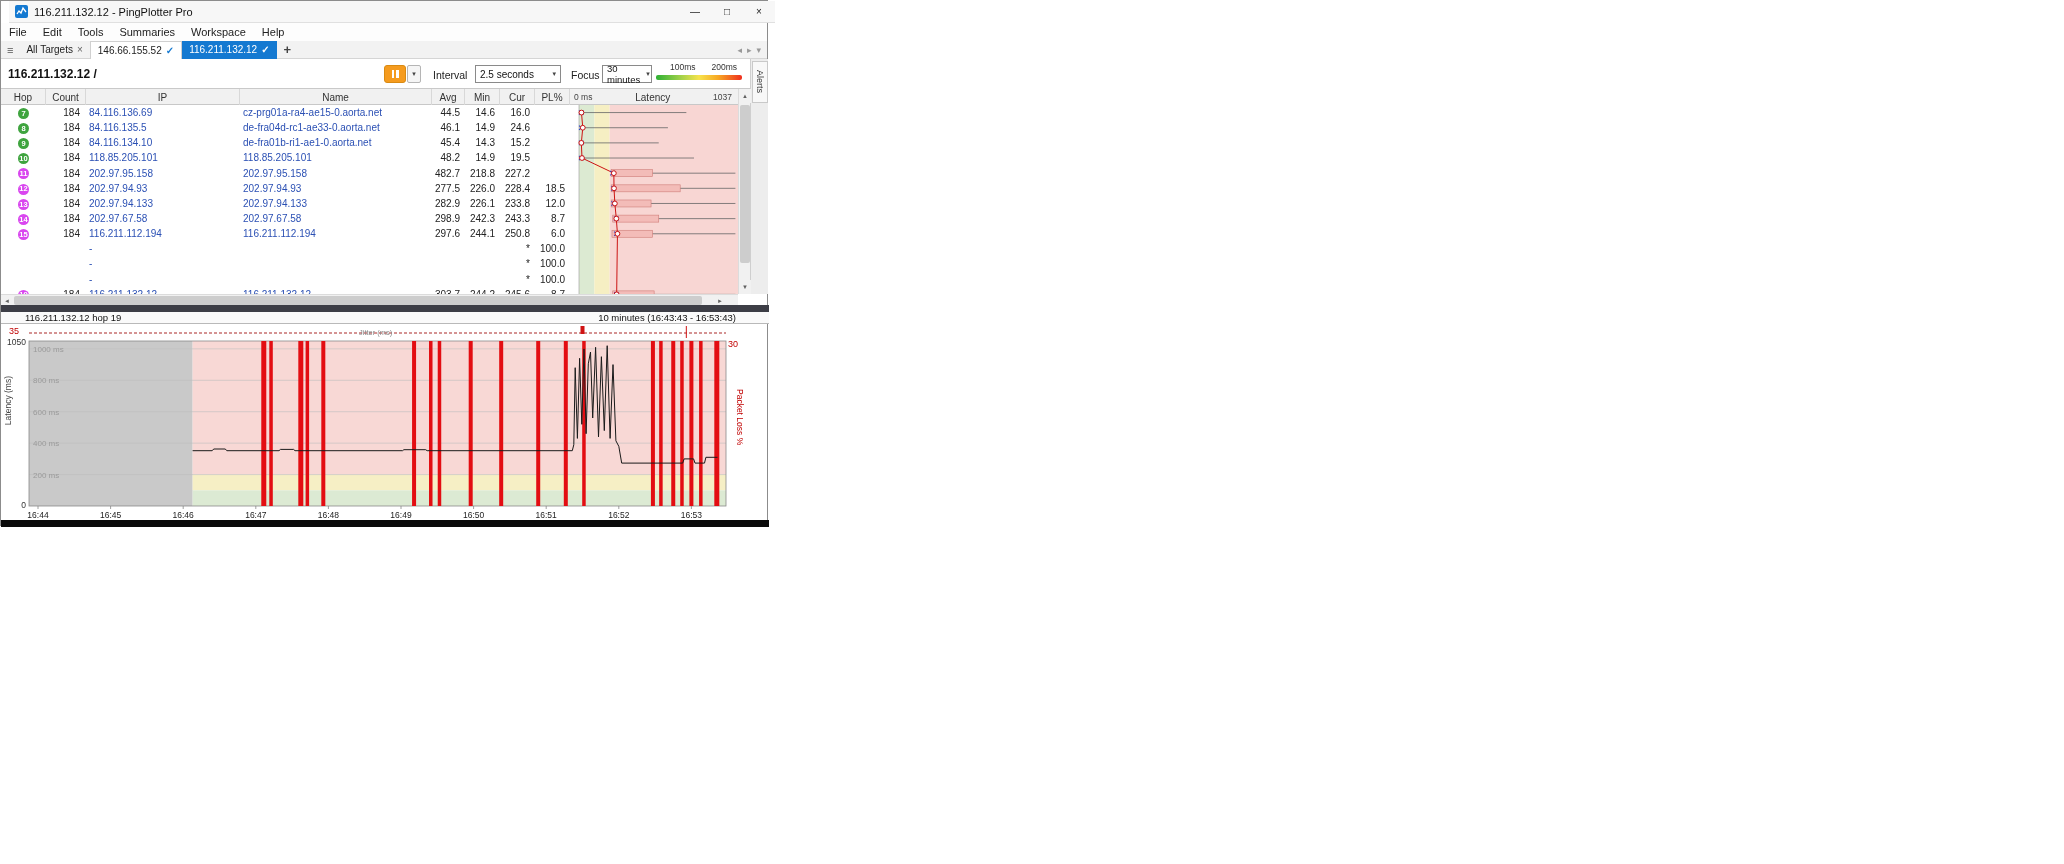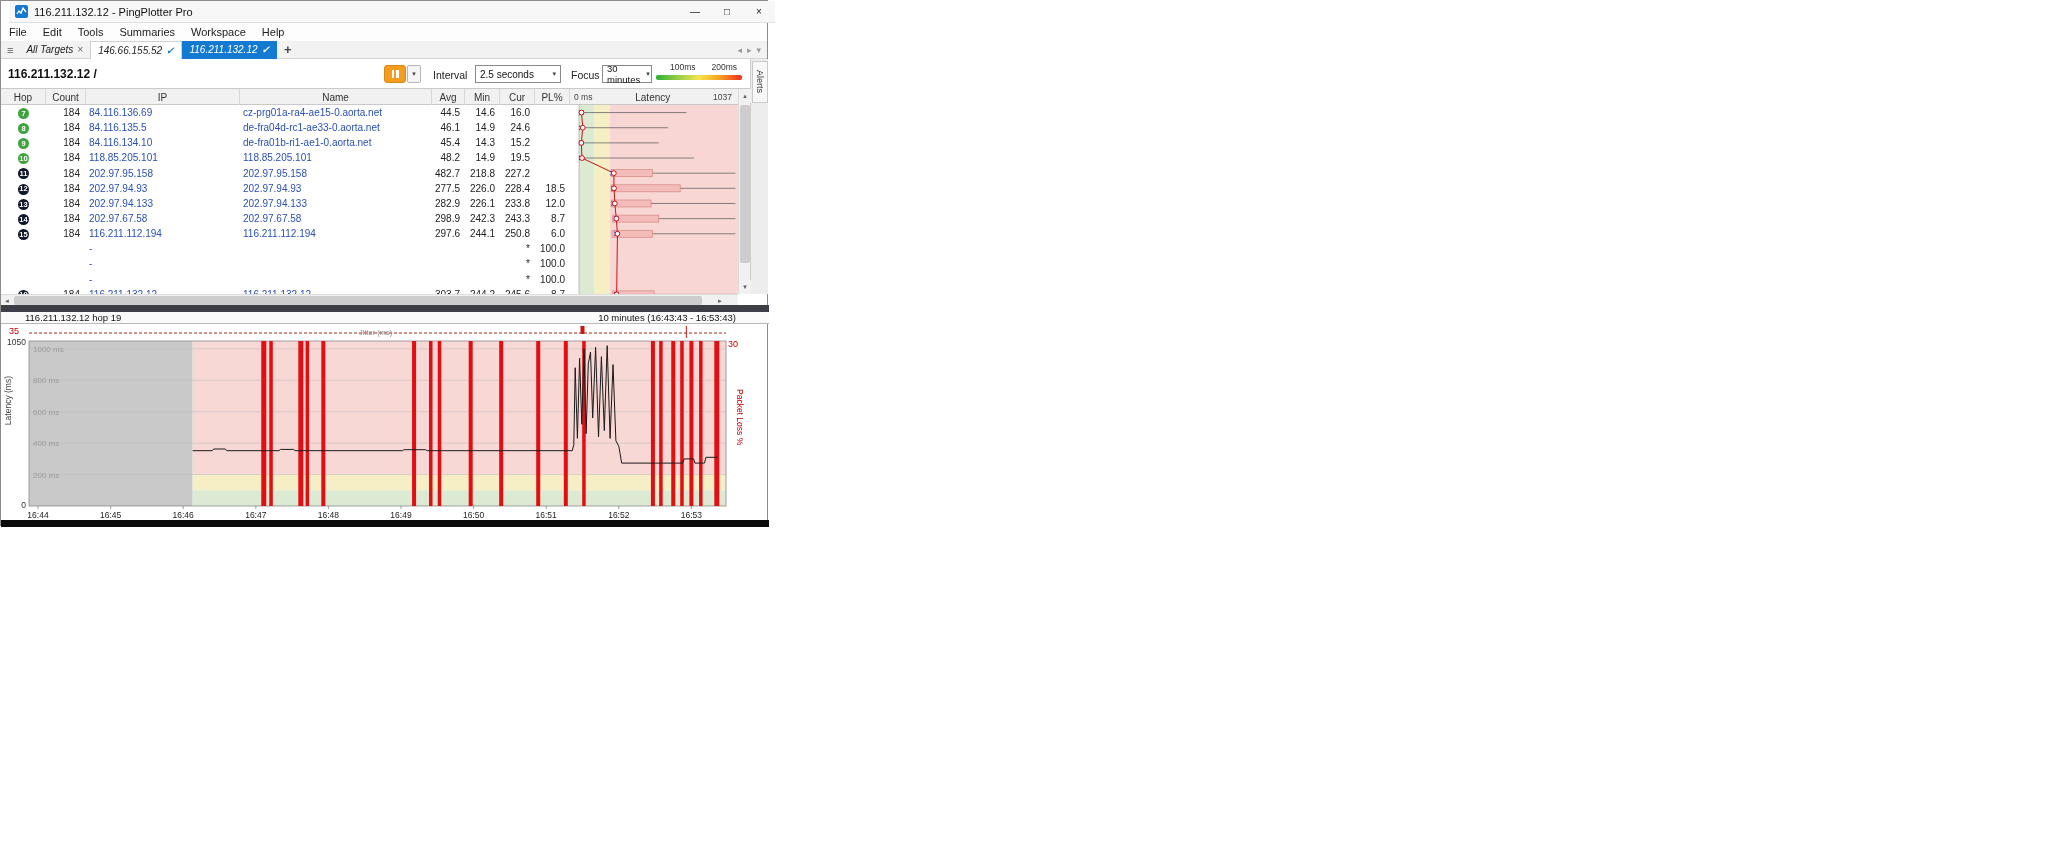--- a/index.html
+++ b/index.html
@@ -14,21 +14,21 @@
   .winbtns { margin-left:auto; display:flex; height:22px; }
   .winbtn { width:32px; height:22px; display:flex; align-items:center; justify-content:center; font-size:10px; color:#222; }
 
   
   .menubar { position:absolute; left:0; top:22px; width:100%; height:18px; background:#fdfdfd; display:flex; align-items:center; }
   .menuitem { font-size:11px; color:#222; padding:0 8px; }
 
   
   .tabbar { position:absolute; left:0; top:40px; width:100%; height:18px; background:#f2f2f2; border-bottom:1px solid #d5d5d5; display:flex; align-items:center; }
   .hamburger { font-size:11px; color:#555; padding:0 6px; }
-  .tab { display:flex; align-items:center; gap:4px; height:18px; padding:0 7px; font-size:10px; color:#222;font-style:italic; }
+  .tab { display:flex; align-items:center; gap:4px; height:18px; padding:0 7px; font-size:10px; color:#222; }
   .tab.plain { background:transparent; }
   .tab.white { background:#ffffff; border:1px solid #d0d0d0; border-bottom:none; }
   .tab.active { background:#1479d1; color:#fff; }
   .tab .check { color:#1479d1; font-weight:bold; font-size:10px; }
   .tab.active .check { color:#fff; }
   .tab .closex { color:#666; font-size:10px; }
   .newtab { font-size:13px; color:#444; padding:0 7px; font-weight:bold; }
   .tab-right { margin-left:auto; display:flex; align-items:center; gap:5px; padding-right:6px; color:#999; font-size:9px; }
 
   
@@ -58,21 +58,21 @@
   .thead .hc.graph .ghl { font-size:8.5px; color:#444; }
   .tbody { position:absolute; left:0; top:104px; width:572px; height:189px; overflow:hidden; background:#fff; }
   .trow { display:grid; grid-template-columns:45px 40px 154px 192px 33px 35px 35px 35px; height:15.15px; line-height:15.15px; font-size:10px; }
   .trow .c { overflow:hidden; white-space:nowrap; }
   .trow .hop { text-align:center; }
   .trow .count { text-align:right; padding-right:6px; color:#222; }
   .trow .ip, .trow .name { color:#2b50b4; padding-left:3px; }
   .trow .num { text-align:right; padding-right:5px; color:#222; }
   .badge { display:inline-flex; width:11px; height:11px; border-radius:50%; color:#fff; font-size:7.5px; font-weight:bold; align-items:center; justify-content:center; vertical-align:middle; }
   .badge.ok { background:#3fa43f; }
-  .badge.bad { background:#0f172a; }
+  .badge.bad { background:#d946ef; }
   #minigraph { position:absolute; left:572px; top:104px; }
 
   
   .vscroll { position:absolute; left:737px; top:88px; width:12px; height:205px; background:#f1f1f1; border-left:1px solid #dcdcdc; }
   .vscroll .btn { position:absolute; left:0; width:12px; height:14px; background:#f1f1f1; color:#606060; font-size:6px; display:flex; align-items:center; justify-content:center; }
   .vscroll .thumb { position:absolute; left:1px; top:16px; width:10px; height:158px; background:#cdcdcd; border-radius:2px; }
   .hscroll { position:absolute; left:0; top:293px; width:737px; height:11px; background:#f1f1f1; border-top:1px solid #dcdcdc; }
   .hscroll .btn { position:absolute; top:0; width:12px; height:11px; color:#606060; font-size:6px; display:flex; align-items:center; justify-content:center; }
   .hscroll .thumb { position:absolute; left:13px; top:1px; width:688px; height:9px; background:#cdcdcd; border-radius:2px; }
 

